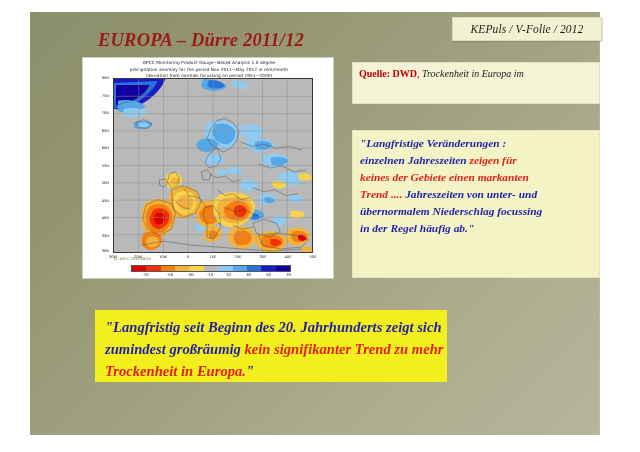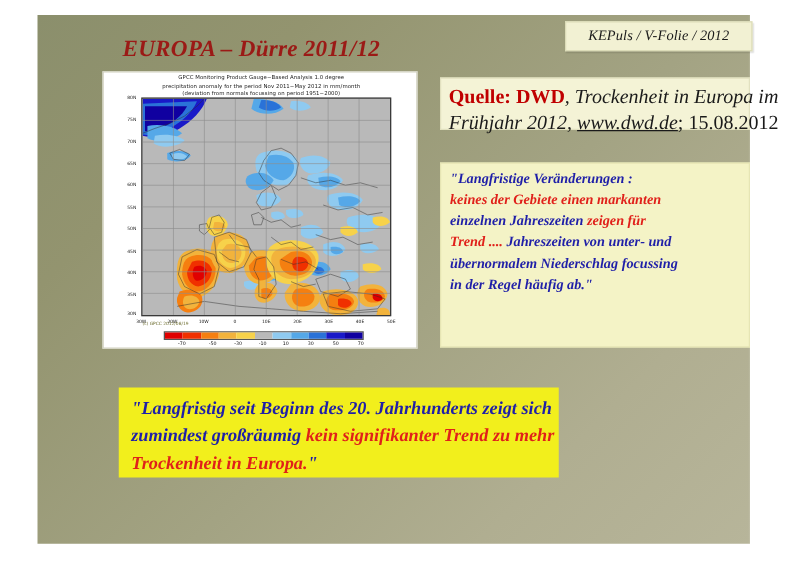--- a/index.html
+++ b/index.html
@@ -39,21 +39,21 @@
     color:#9b1a16;white-space:nowrap;letter-spacing:.2px;
   }
 
   
   .source-box{
     position:absolute;left:352px;top:62px;width:248px;height:42px;
     background:#f4f3d6;border:1px solid #e2e1c0;
     padding:4px 6px 0 6px;box-sizing:border-box;
     line-height:1.32;
   }
-  .source-box .ln{font-size:16px;white-space:nowrap;}
+  .source-box .ln{font-size:10px;white-space:nowrap;}
   .q-lbl{color:#c00000;font-weight:bold;font-style:normal;}
   .src-it{font-style:italic;color:#1a1a1a;}
   .src-link{font-style:italic;color:#1a1a1a;text-decoration:underline;}
   .src-plain{font-style:normal;color:#1a1a1a;}
 
   
   .quote-box{
     position:absolute;left:352px;top:130px;width:248px;height:148px;
     background:#f4f3c6;border:1px solid #e6e5b4;
     padding:4px 5px 0 7px;box-sizing:border-box;
@@ -324,35 +324,31 @@
       <div class="cbtick" style="left:130.6px;">50</div>
       <div class="cbtick" style="left:150.6px;">70</div>
     </div>
   </div>
 
   <div class="source-box">
     <div class="ln">
       <span class="q-lbl">Quelle: DWD</span><span class="src-it">,</span>
       <span class="src-it">Trockenheit in Europa im</span>
     </div>
-    <div class="ln">
-      <span class="src-it">Frühjahr 2012,</span>
-      <span class="src-link">www.dwd.de</span><span class="src-plain">; 15.08.2012</span>
-    </div>
   </div>
 
   <div class="quote-box">
     <div class="ql">
       <span class="blue">"Langfristige Veränderungen :</span>
     </div>
     <div class="ql">
+      <span class="blue">einzelnen Jahreszeiten </span><span class="red">zeigen für</span>
+    </div>
+    <div class="ql">
       <span class="red">keines der Gebiete einen markanten</span>
-    </div>
-    <div class="ql">
-      <span class="blue">einzelnen Jahreszeiten </span><span class="red">zeigen für</span>
     </div>
     <div class="ql">
       <span class="red">Trend .... </span><span class="blue">Jahreszeiten von unter- und</span>
     </div>
     <div class="ql">
       <span class="blue">übernormalem Niederschlag focussing</span>
     </div>
     <div class="ql">
       <span class="blue">in der Regel häufig ab."</span>
     </div>

